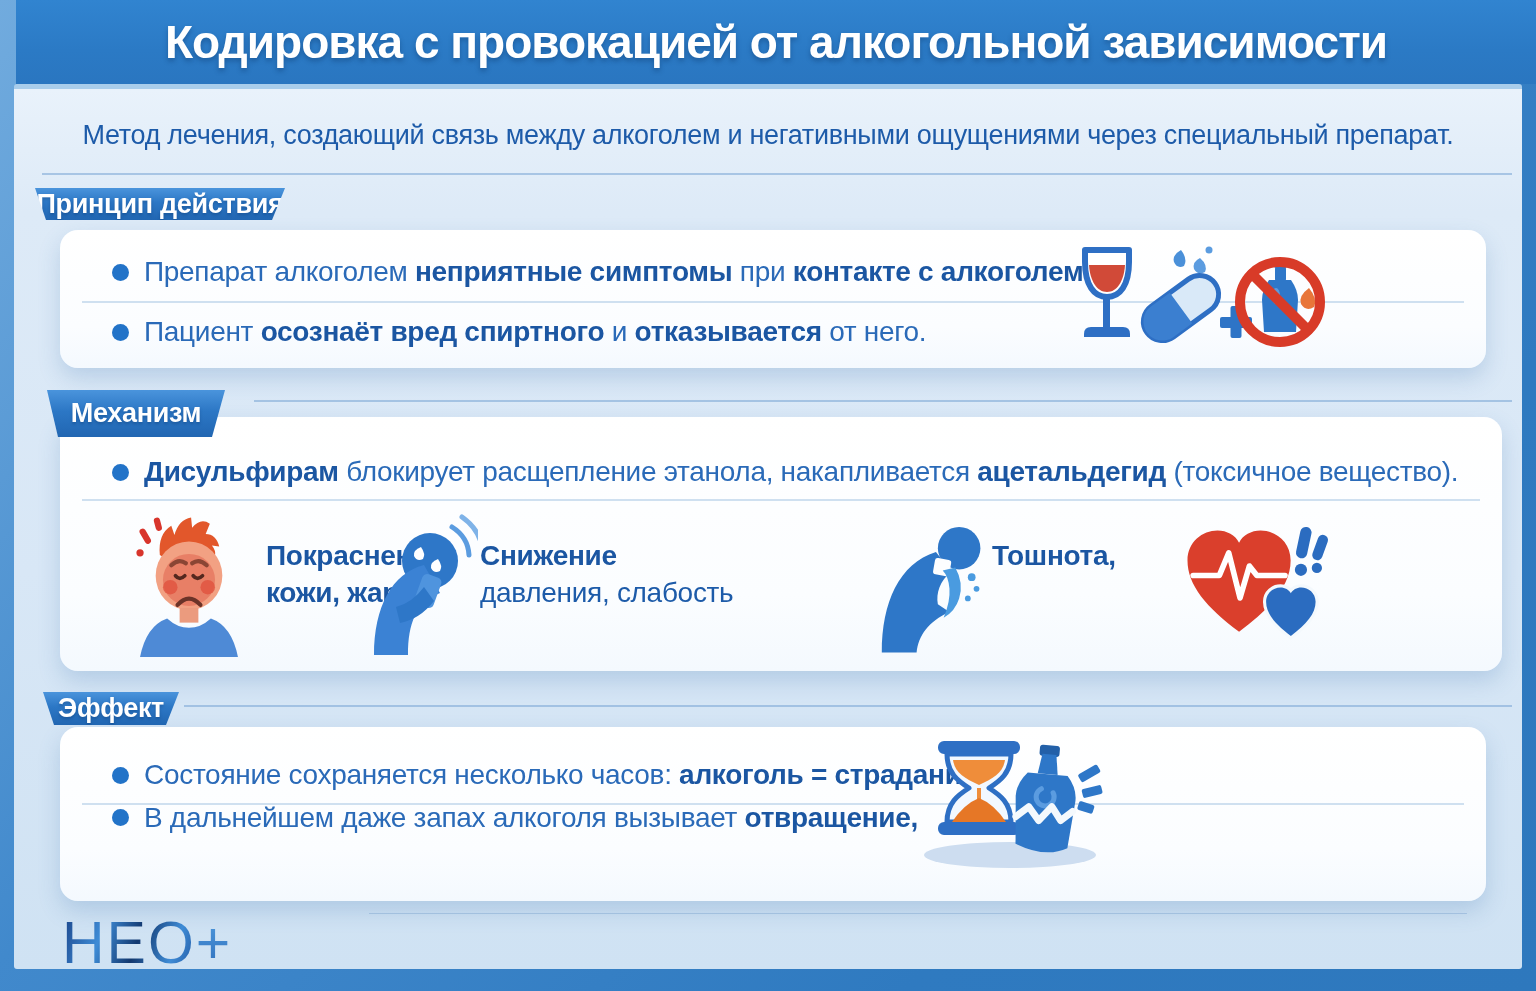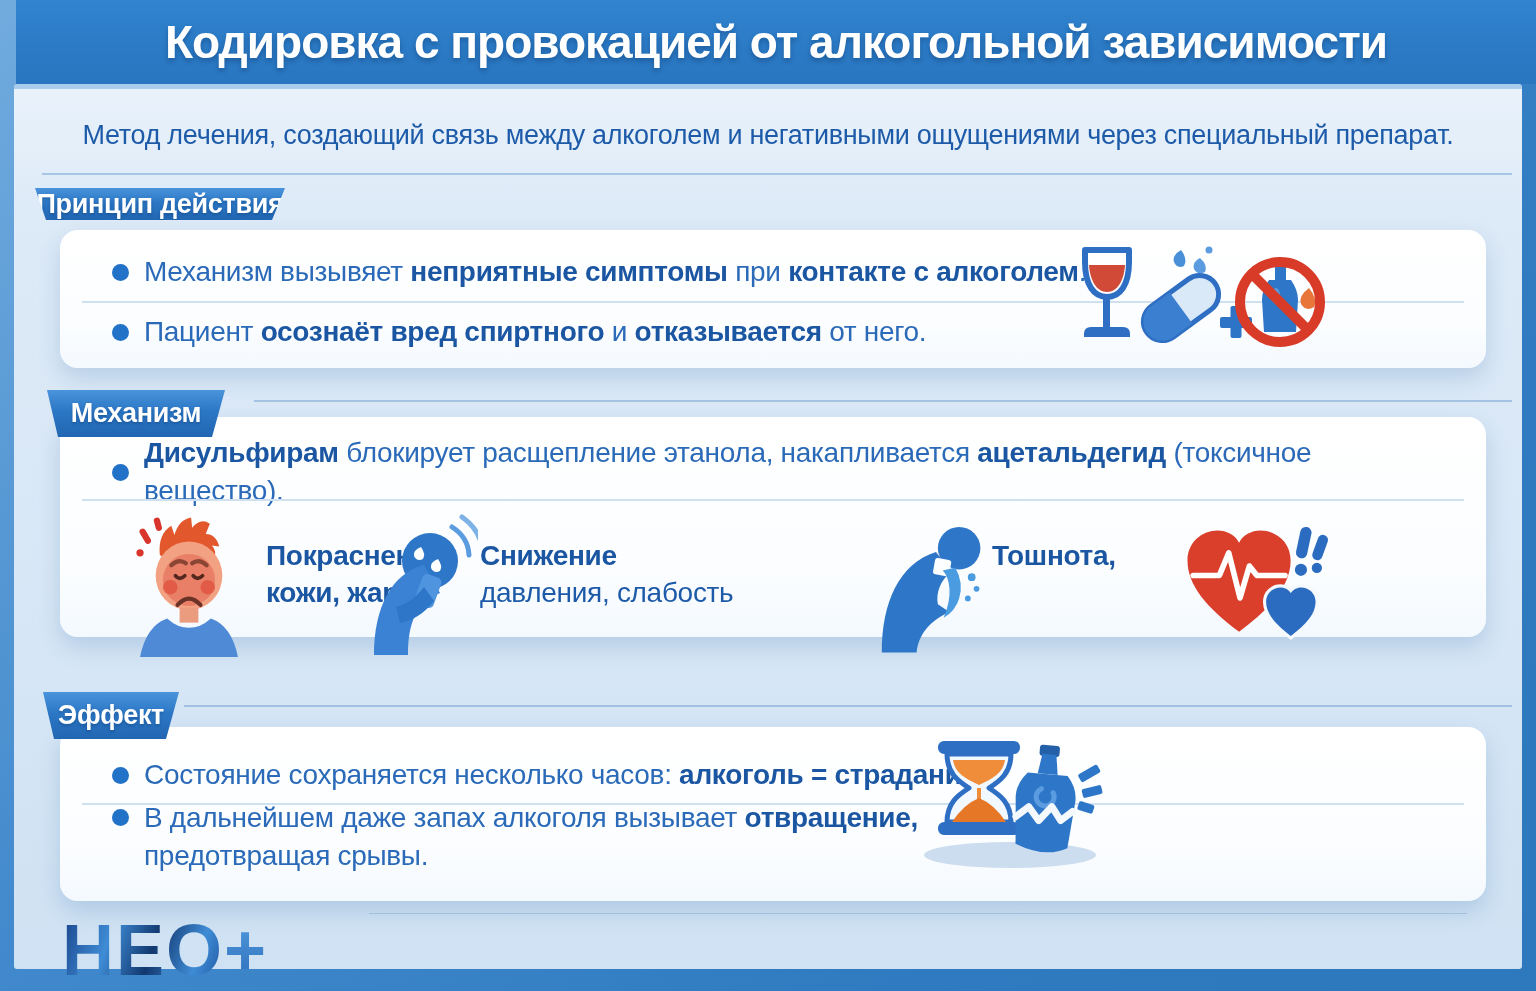--- a/index.html
+++ b/index.html
@@ -27,44 +27,44 @@
   .sep.s4{left:355px;right:55px;top:824px;height:1px;background:rgba(120,160,205,.4);}
   
   .ribbon{position:absolute;z-index:3;display:flex;align-items:center;justify-content:center;
     background:linear-gradient(180deg,#4a94dc 0%,#2c77c5 45%,#2166b2 100%);
     clip-path:polygon(0 0,100% 0,calc(100% - 13px) 100%,11px 100%);
     color:#fff;font-weight:bold;font-size:27px;letter-spacing:-0.3px;
     text-shadow:0 2px 3px rgba(10,50,100,.35);
     filter:drop-shadow(0 3px 3px rgba(20,70,130,.25));}
   .ribbon.r1{left:21px;top:99px;width:250px;height:32px;}
   .ribbon.r2{left:33px;top:301px;width:178px;height:47px;}
-  .ribbon.r3{left:29px;top:603px;width:136px;height:47px;}
+  .ribbon.r3{left:29px;top:603px;width:136px;height:33px;}
   
   .card{position:absolute;left:46px;width:1426px;border-radius:18px;
     background:linear-gradient(180deg,#ffffff 0%,#fbfdff 70%,#f4f9fe 100%);
     box-shadow:0 10px 22px rgba(60,115,175,.22);}
   .card.c1{top:141px;height:138px;}
-  .card.c2{top:328px;height:220px;}
+  .card.c2{top:328px;height:254px;padding-left:16px;}
   .card.c3{top:638px;height:174px;}
   .row{position:absolute;left:52px;right:30px;display:flex;align-items:center;gap:15px;height:44px;}
   .row.multi{align-items:flex-start;height:auto;}
   .row.multi .dot{margin-top:10px;}
   .dot{width:17px;height:17px;border-radius:50%;background:#2273c8;flex:none;}
   .bt{margin:0;font-size:28px;color:#2a6ab8;letter-spacing:-0.3px;line-height:38px;}
   .bt b{color:#1b56a2;}
   .chr{position:absolute;left:22px;right:22px;height:2px;background:#cfe0f0;}
   
   .strip{position:absolute;left:0;top:92px;width:100%;height:156px;}
   .sym-svg{position:absolute;}
   .sym-label{position:absolute;font-size:28px;line-height:37px;color:#1d5ba9;letter-spacing:-0.3px;white-space:nowrap;}
   .sym-label .bold{font-weight:bold;color:#1b56a2;}
   .pr-icons{position:absolute;left:1018px;top:14px;}
   .fx-icon{position:absolute;left:858px;top:8px;}
   
-  .logo{position:absolute;left:48px;top:820px;font-size:72px;font-weight:bold;letter-spacing:2px;
+  .logo{position:absolute;left:48px;top:820px;font-size:59px;font-weight:normal;letter-spacing:2px;
     color:#2a6ab8;white-space:nowrap;}
   .logo .plus{color:#4d96dd;}
   @supports ((-webkit-background-clip:text) or (background-clip:text)){
     .logo .neo{background:linear-gradient(110deg,#173f85 0%,#3f8cd6 30%,#12386f 55%,#3f8cd6 80%,#1c4f9a 100%);
       -webkit-background-clip:text;background-clip:text;color:transparent;}
     .logo .plus{background:linear-gradient(180deg,#55a0e2,#2a6ab8);
       -webkit-background-clip:text;background-clip:text;color:transparent;}
   }
 </style>
 </head>
@@ -83,21 +83,21 @@
     <div class="sep s2"></div>
     <div class="sep s3"></div>
     <div class="sep s4"></div>
 
     <div class="ribbon r1">
       <span>Принцип действия</span>
     </div>
     <section class="card c1">
       <div class="row" style="top:20px;">
         <span class="dot"></span>
-        <p class="bt"><span>Механизм вызывяет </span><b>неприятные симптомы</b><span> при </span><b>контакте с алкоголем</b><span>.</span></p>
+        <p class="bt"><span>Препарат алкоголем </span><b>неприятные симптомы</b><span> при </span><b>контакте с алкоголем</b><span>.</span></p>
       </div>
       <div class="chr" style="top:71px;"></div>
       <div class="row" style="top:80px;">
         <span class="dot"></span>
         <p class="bt"><span>Пациент </span><b>осознаёт вред спиртного</b><span> и </span><b>отказывается</b><span> от него.</span></p>
       </div>
 
       <svg class="pr-icons" width="250" height="112" viewBox="0 0 250 112">
         <g>
           <path d="M7 6 h44 v12 c0 23 -9 35 -22 35 S7 41 7 18 z" fill="#ffffff" stroke="#2e6fc4" stroke-width="6" stroke-linejoin="round"></path>
@@ -217,21 +217,21 @@
       <span>Эффект</span>
     </div>
     <section class="card c3">
       <div class="row" style="top:26px;">
         <span class="dot"></span>
         <p class="bt"><span>Состояние сохраняется несколько часов: </span><b>алкоголь = страдание</b><span>.</span></p>
       </div>
       <div class="chr" style="top:76px;"></div>
       <div class="row multi" style="top:72px;">
         <span class="dot"></span>
-        <p class="bt"><span>В дальнейшем даже запах алкоголя вызывает </span><b>отвращение,</b><br><span>предотвращая срывы.</span></p>
+        <p class="bt"><span>В дальнейшем даже запах алкоголя вызывает </span><b>отвращение,</b><br></p>
       </div>
 
       <svg class="fx-icon" width="190" height="160" viewBox="0 0 190 160">
         <ellipse cx="92" cy="120" rx="86" ry="13" fill="#cdddf0"></ellipse>
         <g transform="translate(20,6)">
           <rect x="0" y="0" width="82" height="13" rx="6" fill="#2e6fc4"></rect>
           <path d="M9 13 h64 c0 19 -11 27 -22 34 c11 7 22 15 22 34 h-64 c0 -19 11 -27 22 -34 c-11 -7 -22 -15 -22 -34 z" fill="#f2f8ff" stroke="#2e6fc4" stroke-width="5" stroke-linejoin="round"></path>
           <path d="M15 19 h52 c-2 13 -11 18 -26 25 c-15 -7 -24 -12 -26 -25 z" fill="#ef8d3a"></path>
           <rect x="39" y="47" width="4" height="35" fill="#ef8d3a"></rect>
           <path d="M14 81 q12 -18 27 -24 q15 6 27 24 z" fill="#e67726"></path>

